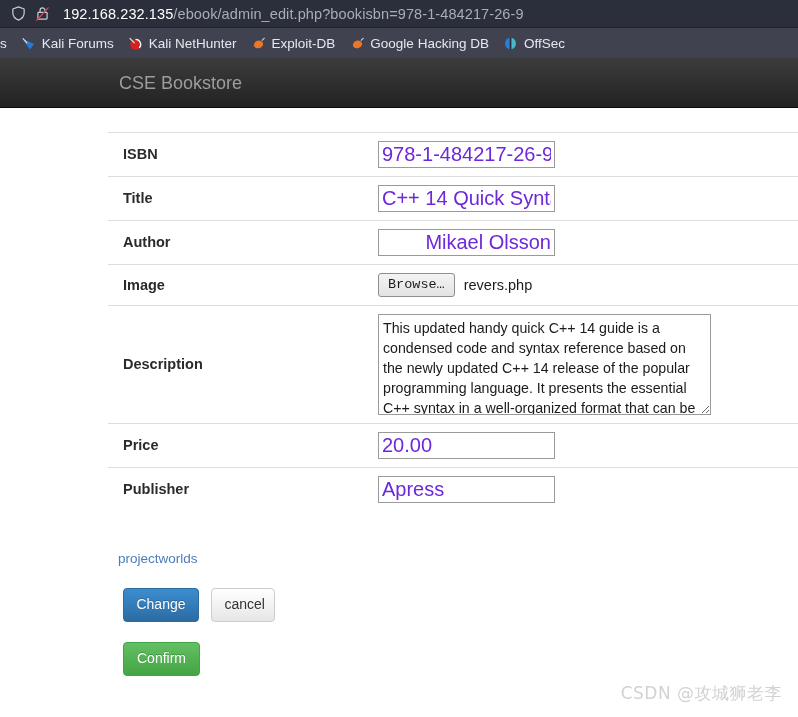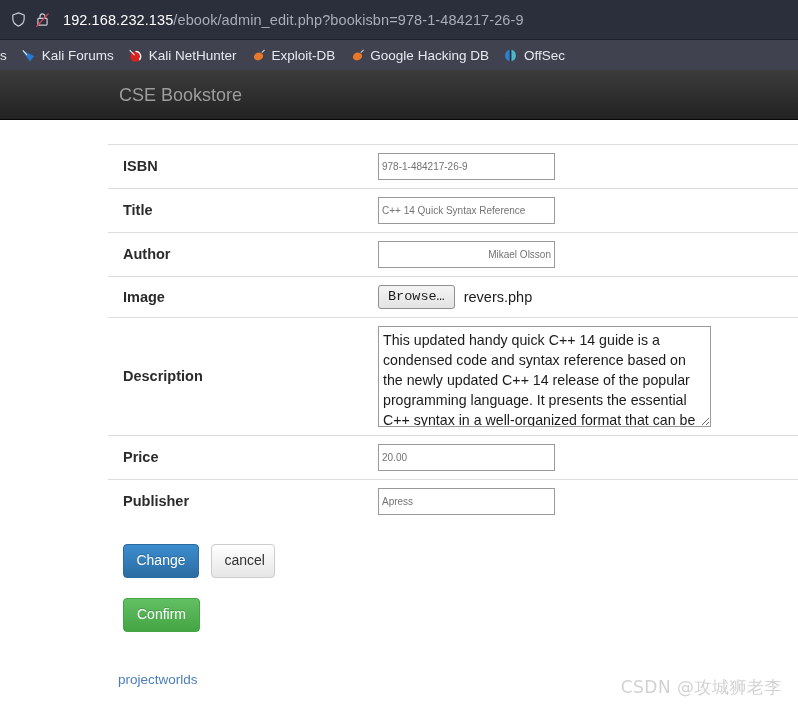--- a/index.html
+++ b/index.html
@@ -15,21 +15,21 @@
     font-family: "Liberation Sans", sans-serif;
     -webkit-font-smoothing: antialiased;
   }
 
   
   #browser-chrome {
     width: 798px;
     background: #2b2e3b;
   }
   #urlbar-row {
-    height: 40px;
+    height: 28px;
     background: #2b2e3b;
     display: flex;
     align-items: center;
     padding: 0 0 0 6px;
     box-sizing: border-box;
     border-bottom: 1px solid #1f222c;
     text-align: center;
   }
   .chrome-icon {
     width: 24px;
@@ -126,22 +126,22 @@
     color: #2b2b2b;
   }
   td.value-cell { width: 823px; }
 
   .form-ctl {
     box-sizing: border-box;
     height: 27px;
     width: 177px;
     border: 1px solid #9a9a9a;
     background: #ffffff;
-    color: #737373;
-    font-size: 10px;
+    color: #6d28d9;
+    font-size: 20px;
     font-family: "Liberation Sans", sans-serif;
     padding: 1px 3px;
     border-radius: 0;
     outline: none;
   }
   .form-ctl.centered { text-align: right; }
 
   textarea.desc-area {
     box-sizing: border-box;
     width: 333px;
@@ -231,21 +231,21 @@
   }
   #footer-link {
     color: #4a7ebb;
     font-size: 13.5px;
     text-decoration: none;
   }
 
   #watermark {
     position: absolute;
     right: 16px;
-    bottom: 18px;
+    bottom: 12px;
     color: #d2d2d2;
     font-size: 17px;
     font-family: "DejaVu Sans", sans-serif;
     letter-spacing: 0.5px;
     user-select: none;
   }
 </style>
 </head>
 <body>
 
@@ -387,27 +387,27 @@
       <tr>
         <td class="label-cell">Publisher</td>
         <td class="value-cell">
           <input class="form-ctl" type="text" value="Apress" style="">
         </td>
       </tr>
 
     </tbody>
   </table>
 
+  <div id="footer-area">
+    <a id="footer-link" href="#">projectworlds</a>
+  </div>
+
   <div id="button-area">
     <button class="btn btn-primary">Change</button>
     <button class="btn btn-default">cancel</button>
     <div id="confirm-wrap">
       <button class="btn btn-success">Confirm</button>
     </div>
   </div>
 
-  <div id="footer-area">
-    <a id="footer-link" href="#">projectworlds</a>
-  </div>
-
 </div>
 
 <div id="watermark">CSDN @攻城狮老李</div>
 
 </body></html>

